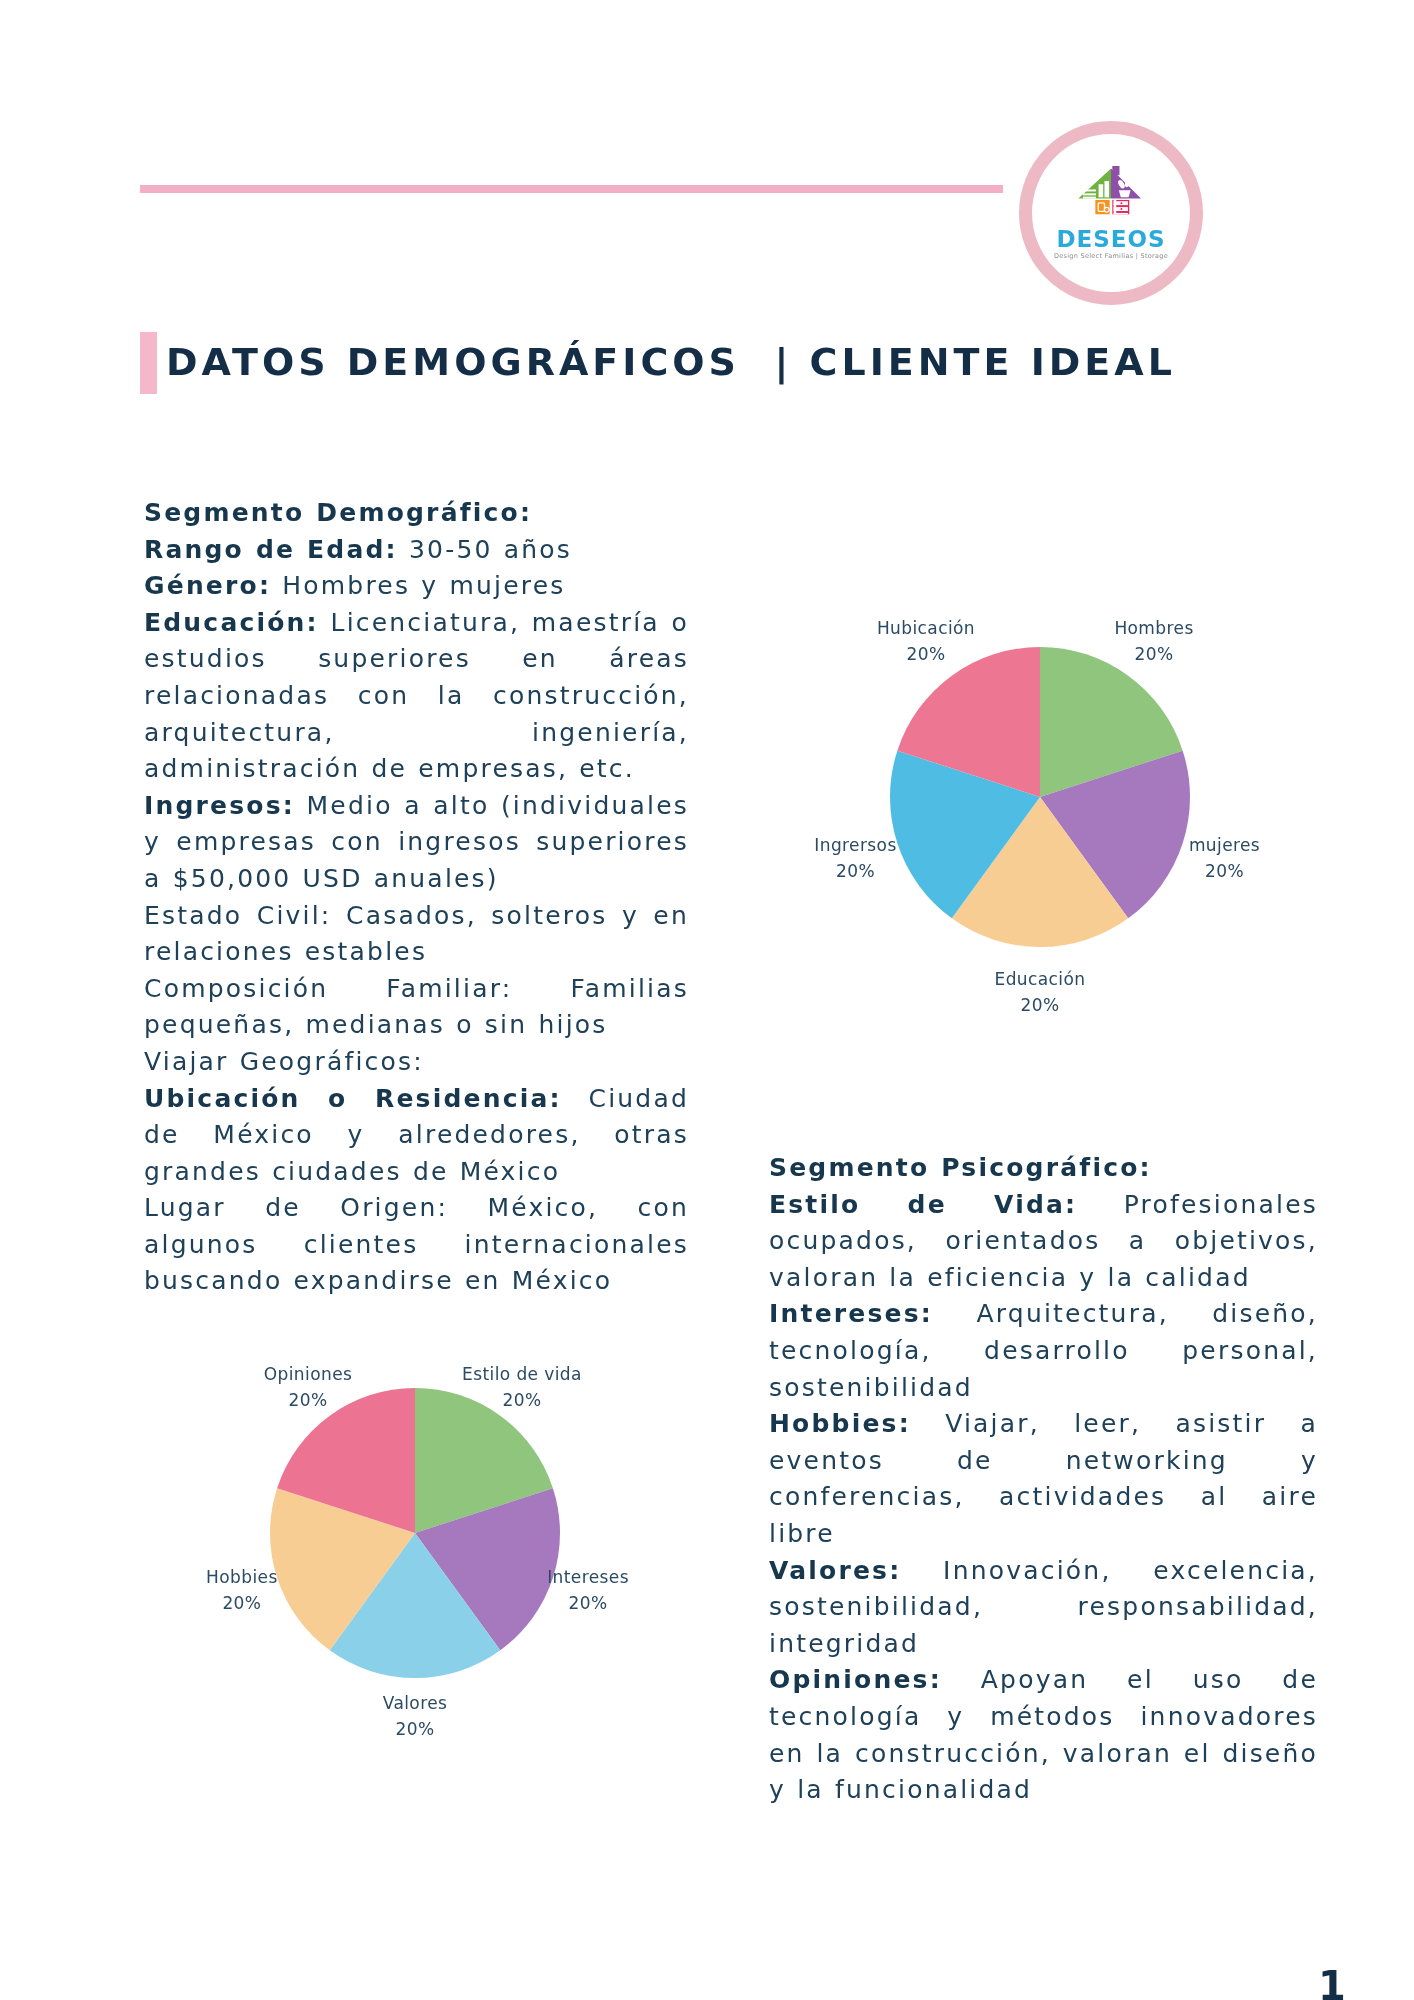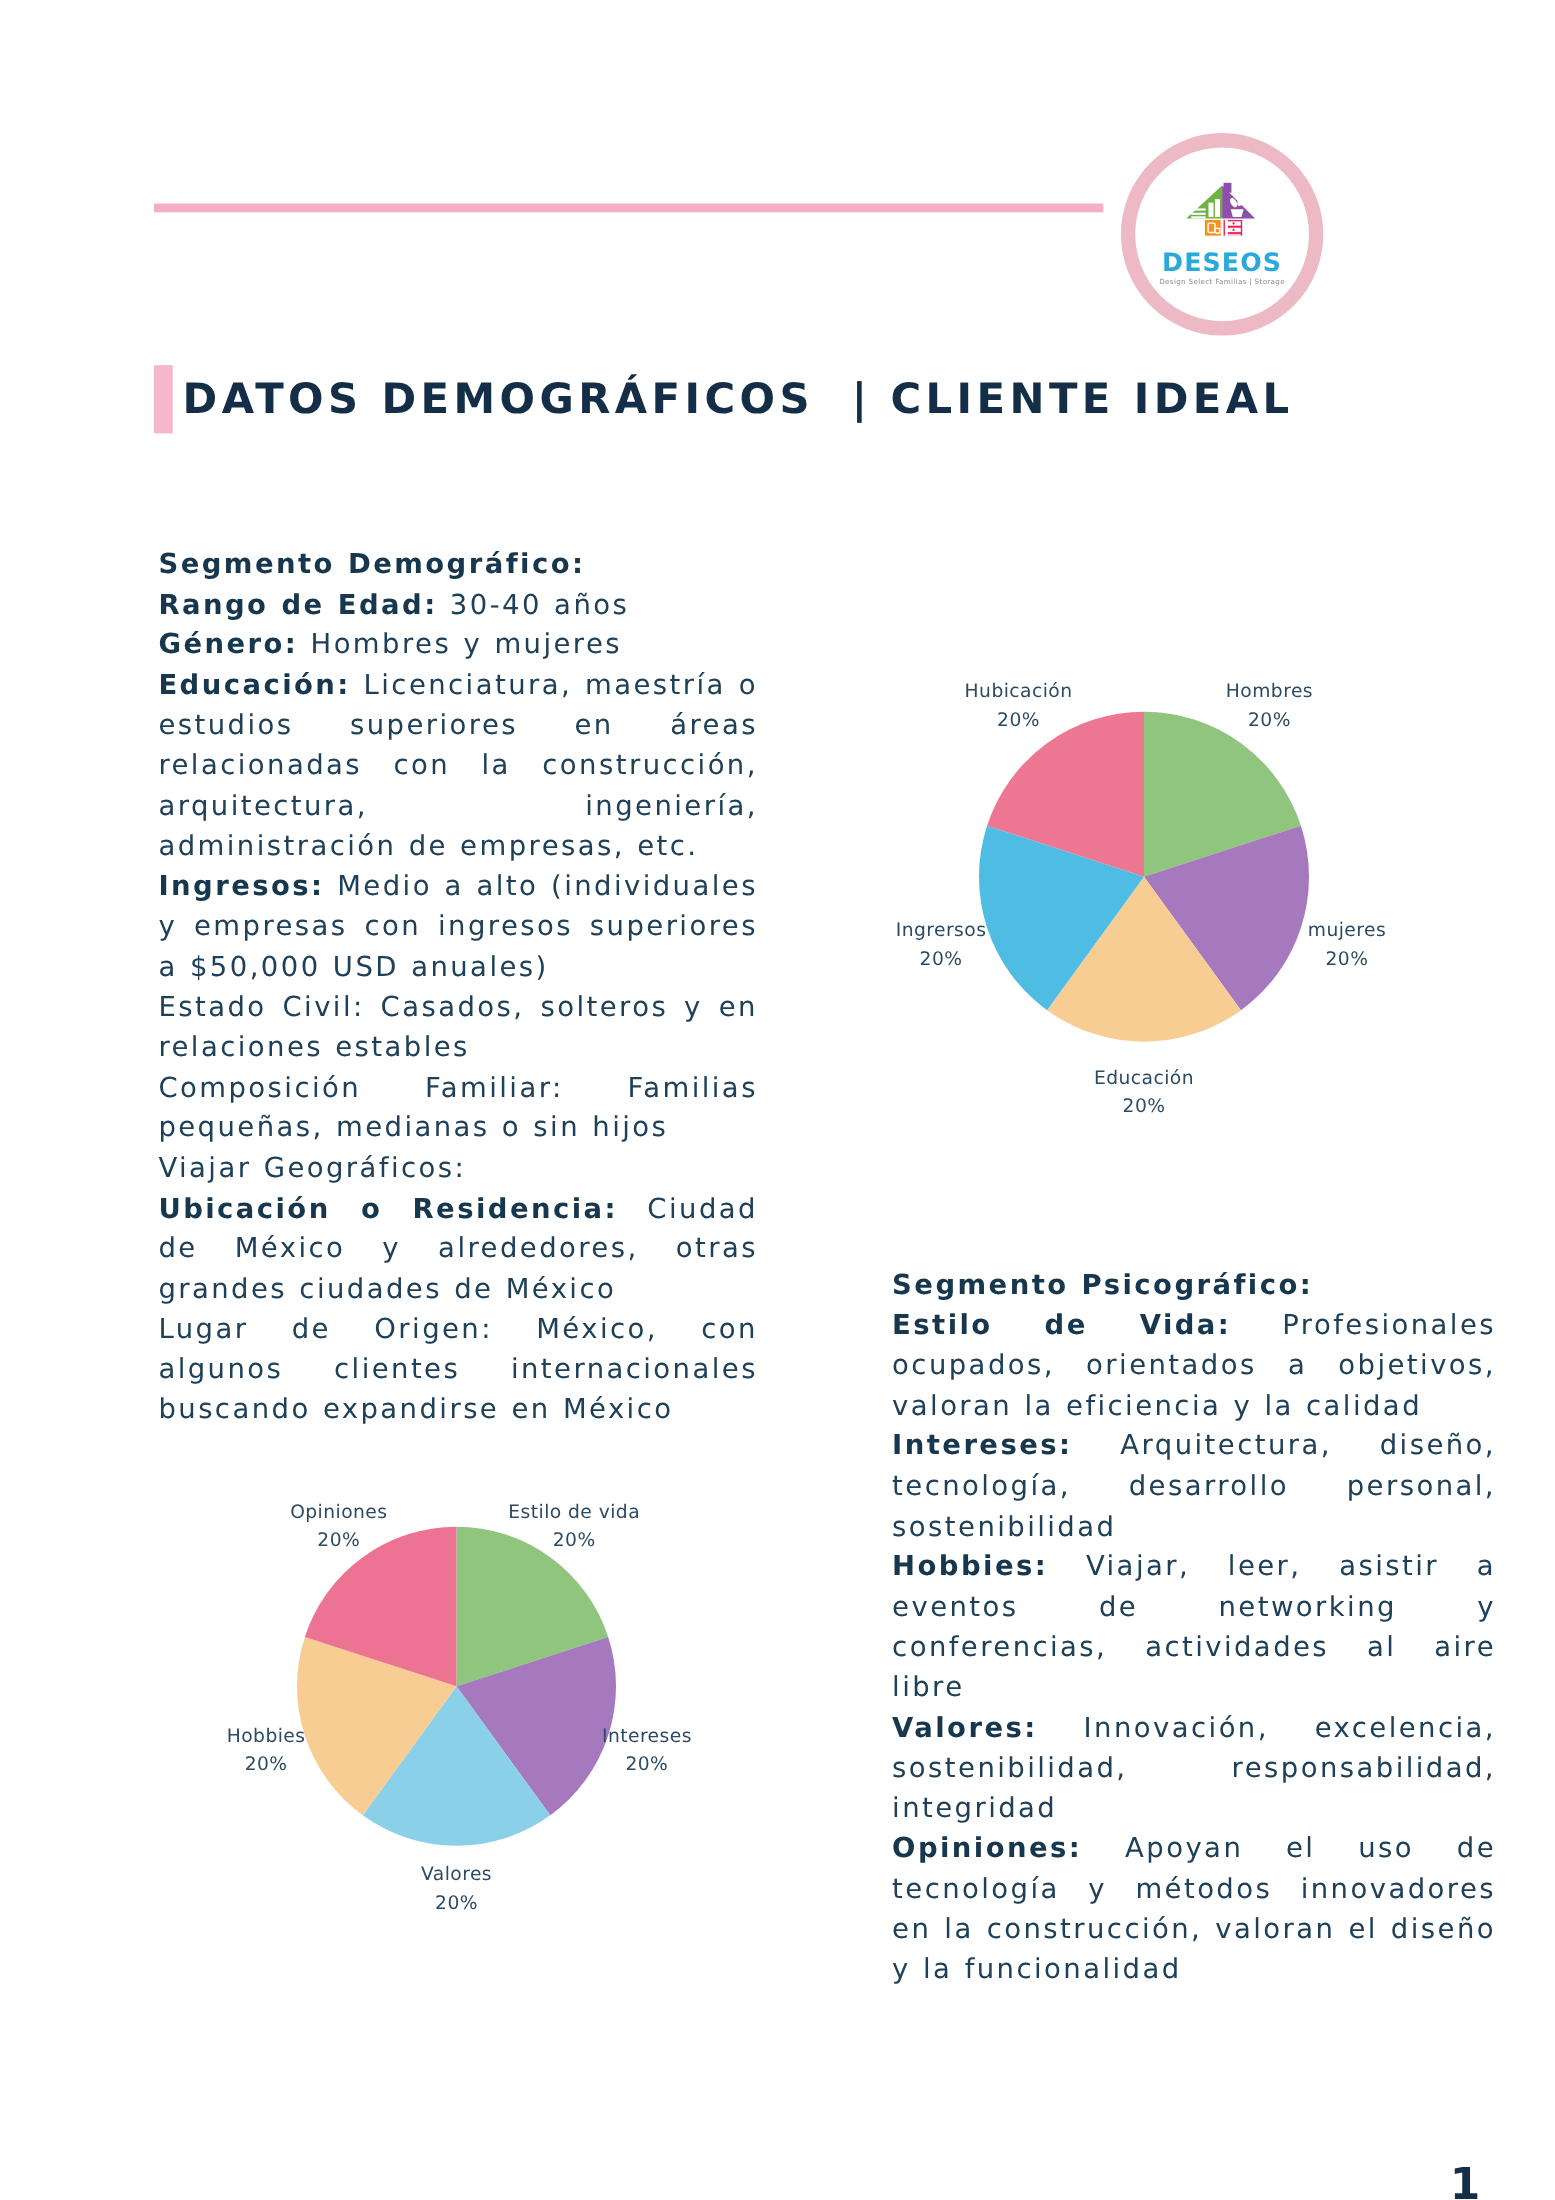--- a/index.html
+++ b/index.html
@@ -23,21 +23,21 @@
   
   .title-bar{position:absolute;left:140px;top:285px;width:17px;height:62px;}
   h1.page-title{
     position:absolute;left:166px;top:293px;margin:0;
     font-size:38px;font-weight:800;letter-spacing:4px;color:#132e46;
     white-space:pre-wrap;
   }
   
   .textcol{position:absolute;font-size:25px;line-height:36.6px;letter-spacing:2.2px;word-spacing:1px;color:#1e4058;}
   #demographic-col{left:144px;top:448px;width:545px;}
-  #psychographic-col{left:811px;top:1103px;width:549px;}
+  #psychographic-col{left:769px;top:1103px;width:549px;}
   .para{margin:0;text-align:justify;}
   .para b{font-weight:bold;color:#16374d;}
   
   .pie-svg{position:absolute;overflow:visible;}
   #pie-0{left:780px;top:532px;}
   #pie-1{left:155px;top:1268px;}
   .pie-label{font-family:"DejaVu Sans","Liberation Sans",sans-serif;font-size:17px;letter-spacing:0.4px;}
   
   .page-number{position:absolute;left:1318px;top:1916px;font-size:40px;font-weight:bold;color:#132e46;}
 </style>
@@ -78,21 +78,21 @@
     </svg>
     <div class="logo-word" style="color: rgb(42, 169, 219);">DESEOS</div>
     <div class="logo-tagline">Design Select Familias | Storage</div>
   </div>
 
   <div class="title-bar" style="background: rgb(245, 184, 202);"></div>
   <h1 class="page-title" style="color: rgb(19, 46, 70);">DATOS DEMOGRÁFICOS  | CLIENTE IDEAL</h1>
 
   <div id="demographic-col" class="textcol">
     <p class="para"><b>Segmento Demográfico:</b></p>
-    <p class="para"><b>Rango de Edad:</b> <span>30-40 años</span></p>
+    <p class="para"><b>Rango de Edad:</b> <span>30-50 años</span></p>
     <p class="para"><b>Género:</b> <span>Hombres y mujeres</span></p>
     <p class="para"><b>Educación:</b> <span>Licenciatura, maestría o estudios superiores en áreas relacionadas con la construcción, arquitectura, ingeniería, administración de empresas, etc.</span></p>
     <p class="para"><b>Ingresos:</b> <span>Medio a alto (individuales y empresas con ingresos superiores a $50,000 USD anuales)</span></p>
     <p class="para"><b></b> <span>Estado Civil: Casados, solteros y en relaciones estables</span></p>
     <p class="para"><b></b> <span>Composición Familiar: Familias pequeñas, medianas o sin hijos</span></p>
     <p class="para"><b></b> <span>Viajar Geográficos:</span></p>
     <p class="para"><b>Ubicación o Residencia:</b> <span>Ciudad de México y alrededores, otras grandes ciudades de México</span></p>
     <p class="para"><b></b> <span>Lugar de Origen: México, con algunos clientes internacionales buscando expandirse en México</span></p>
   </div>
 

